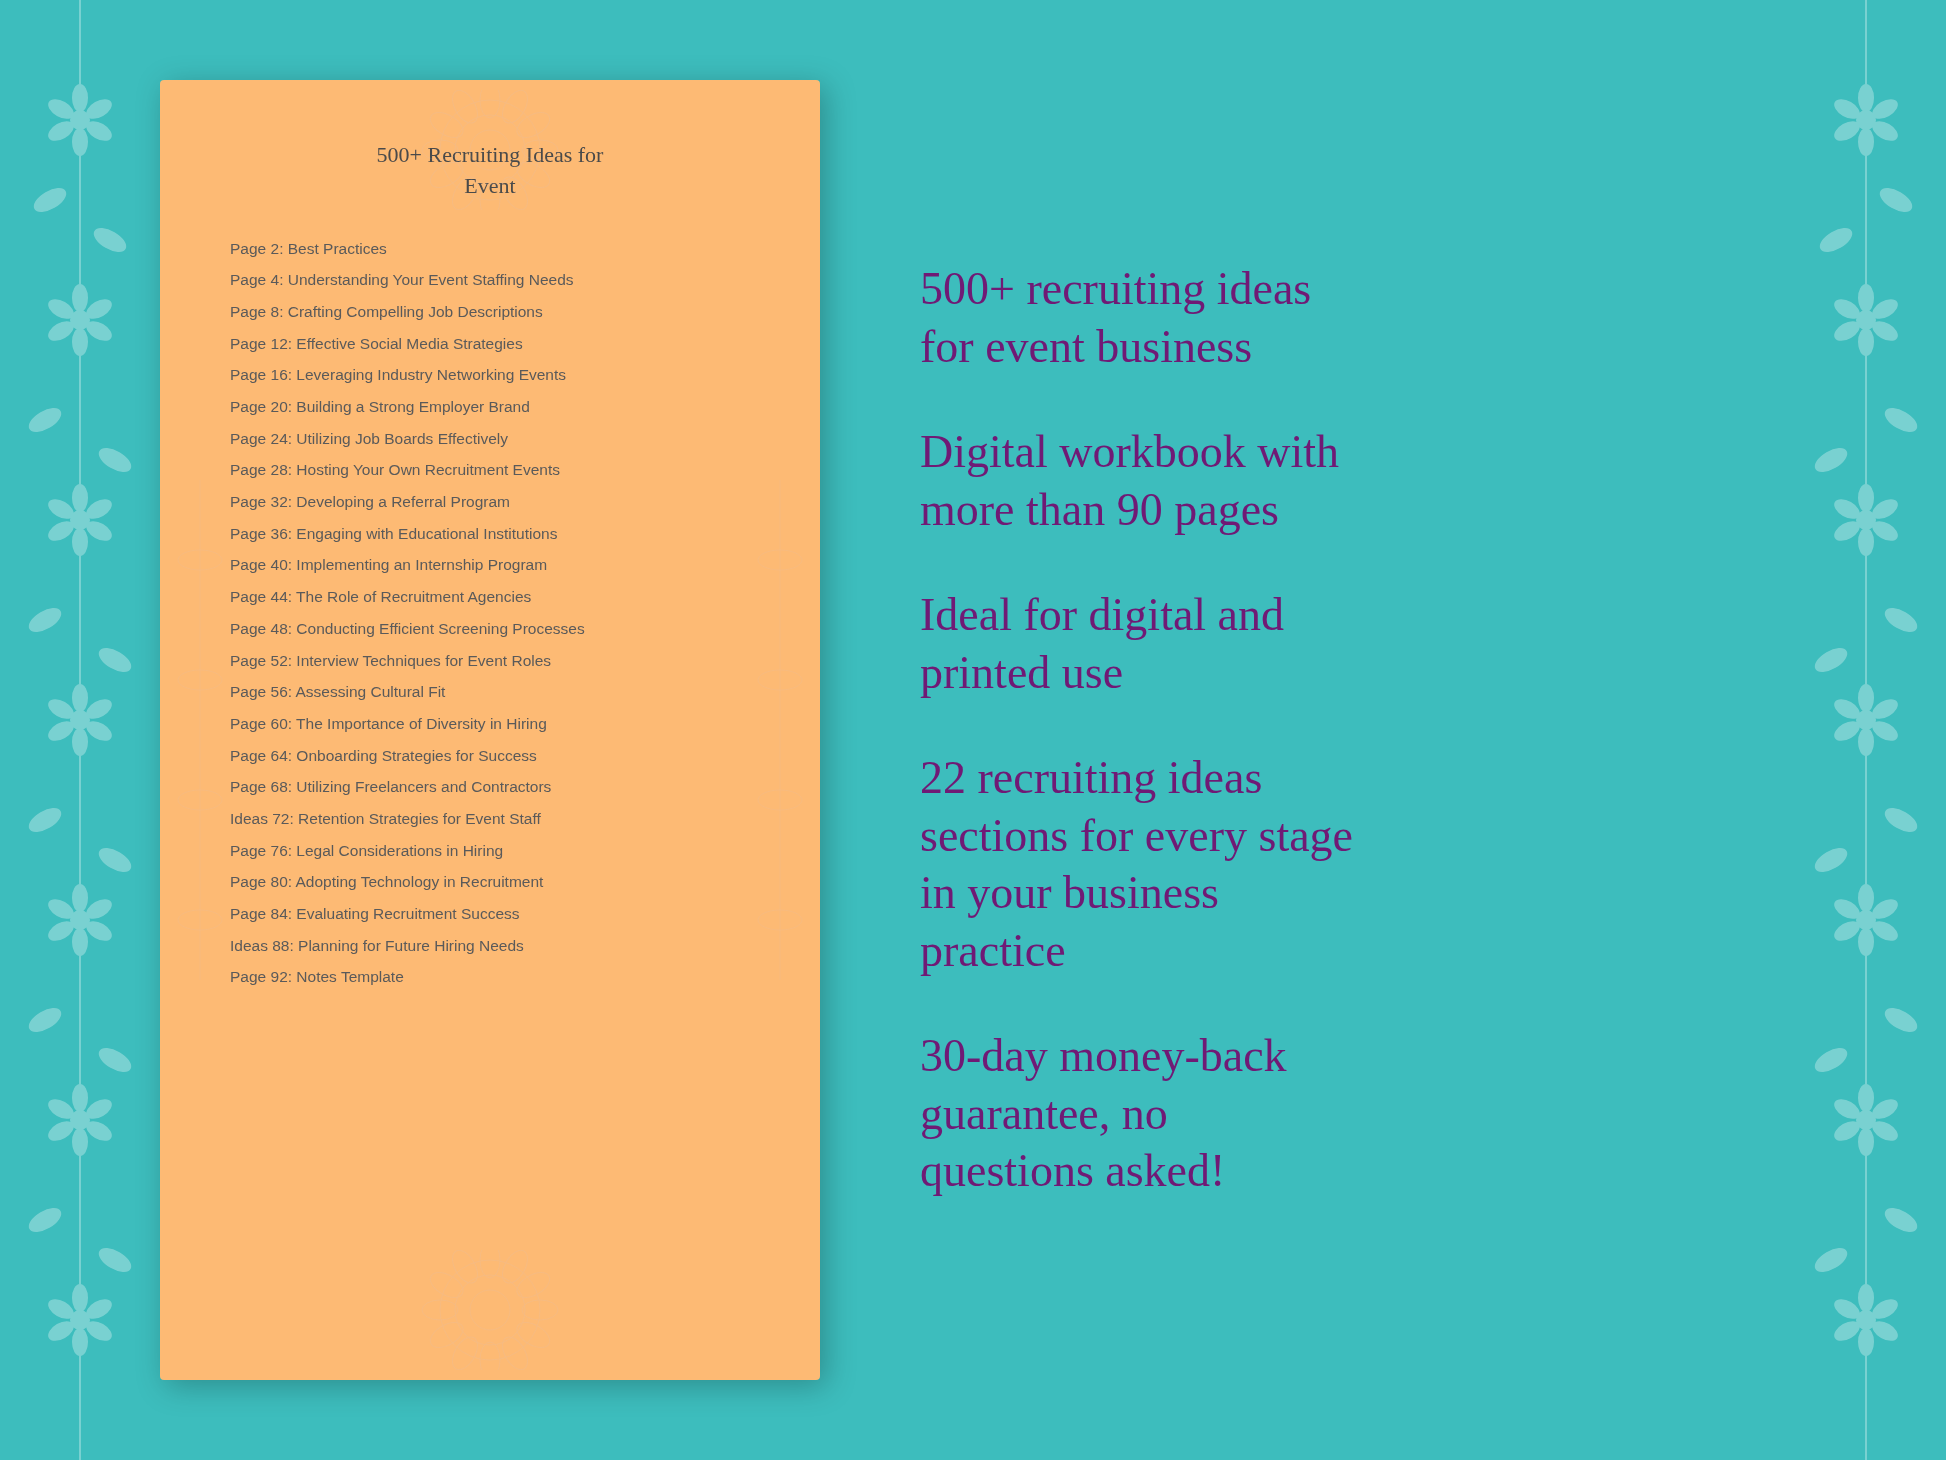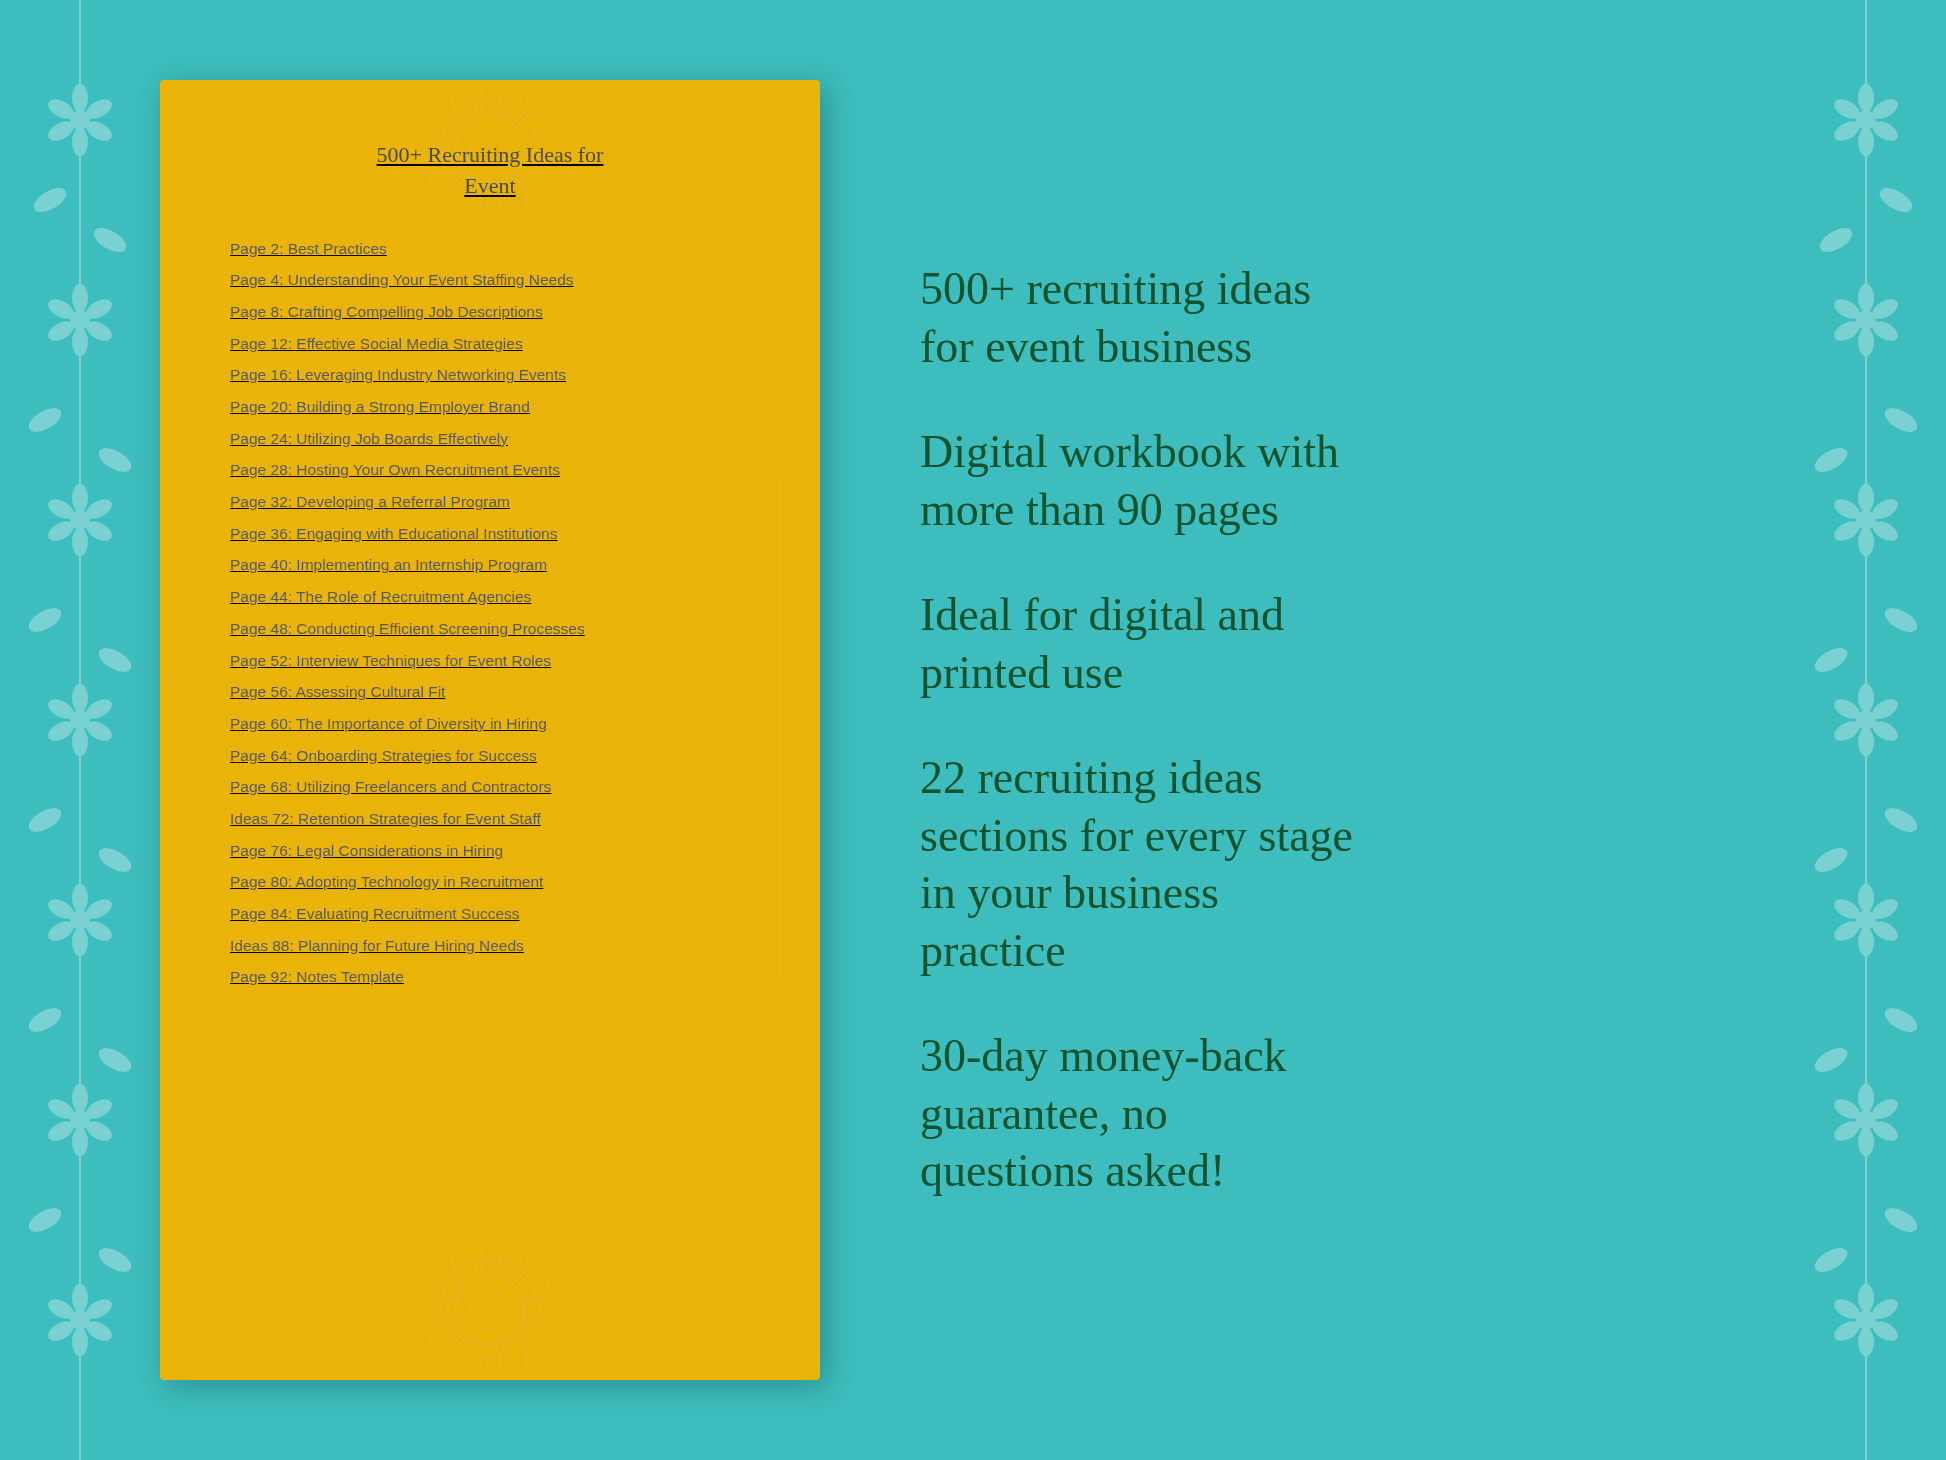--- a/index.html
+++ b/index.html
@@ -44,28 +44,27 @@
       justify-content: center;
       gap: 80px;
       padding: 60px 180px 60px 160px;
     }
 
     
     .document-container {
       width: 660px;
       min-width: 620px;
       height: 1300px;
-      background: #eab308;
+      background: #fdba74;
       border-radius: 4px;
       box-shadow: 6px 6px 30px rgba(0,0,0,0.25);
       padding: 60px 70px 60px 70px;
       position: relative;
       overflow: hidden;
       flex-shrink: 0;
-      text-decoration: underline;
     }
 
     
     .doc-decoration-top, .doc-decoration-bottom {
       position: absolute;
       left: 50%;
       transform: translateX(-50%);
       opacity: 0.12;
       width: 320px;
       height: 120px;
@@ -126,21 +125,21 @@
       flex: 1;
       display: flex;
       flex-direction: column;
       gap: 0;
       justify-content: center;
       padding-left: 20px;
     }
 
     .feature-text {
       font-size: 46px;
-      color: #14532d;
+      color: #701a75;
       line-height: 1.25;
       font-family: 'Georgia', serif;
       font-weight: normal;
       margin-bottom: 48px;
     }
 
     .feature-text:last-child {
       margin-bottom: 0;
     }
   </style>

